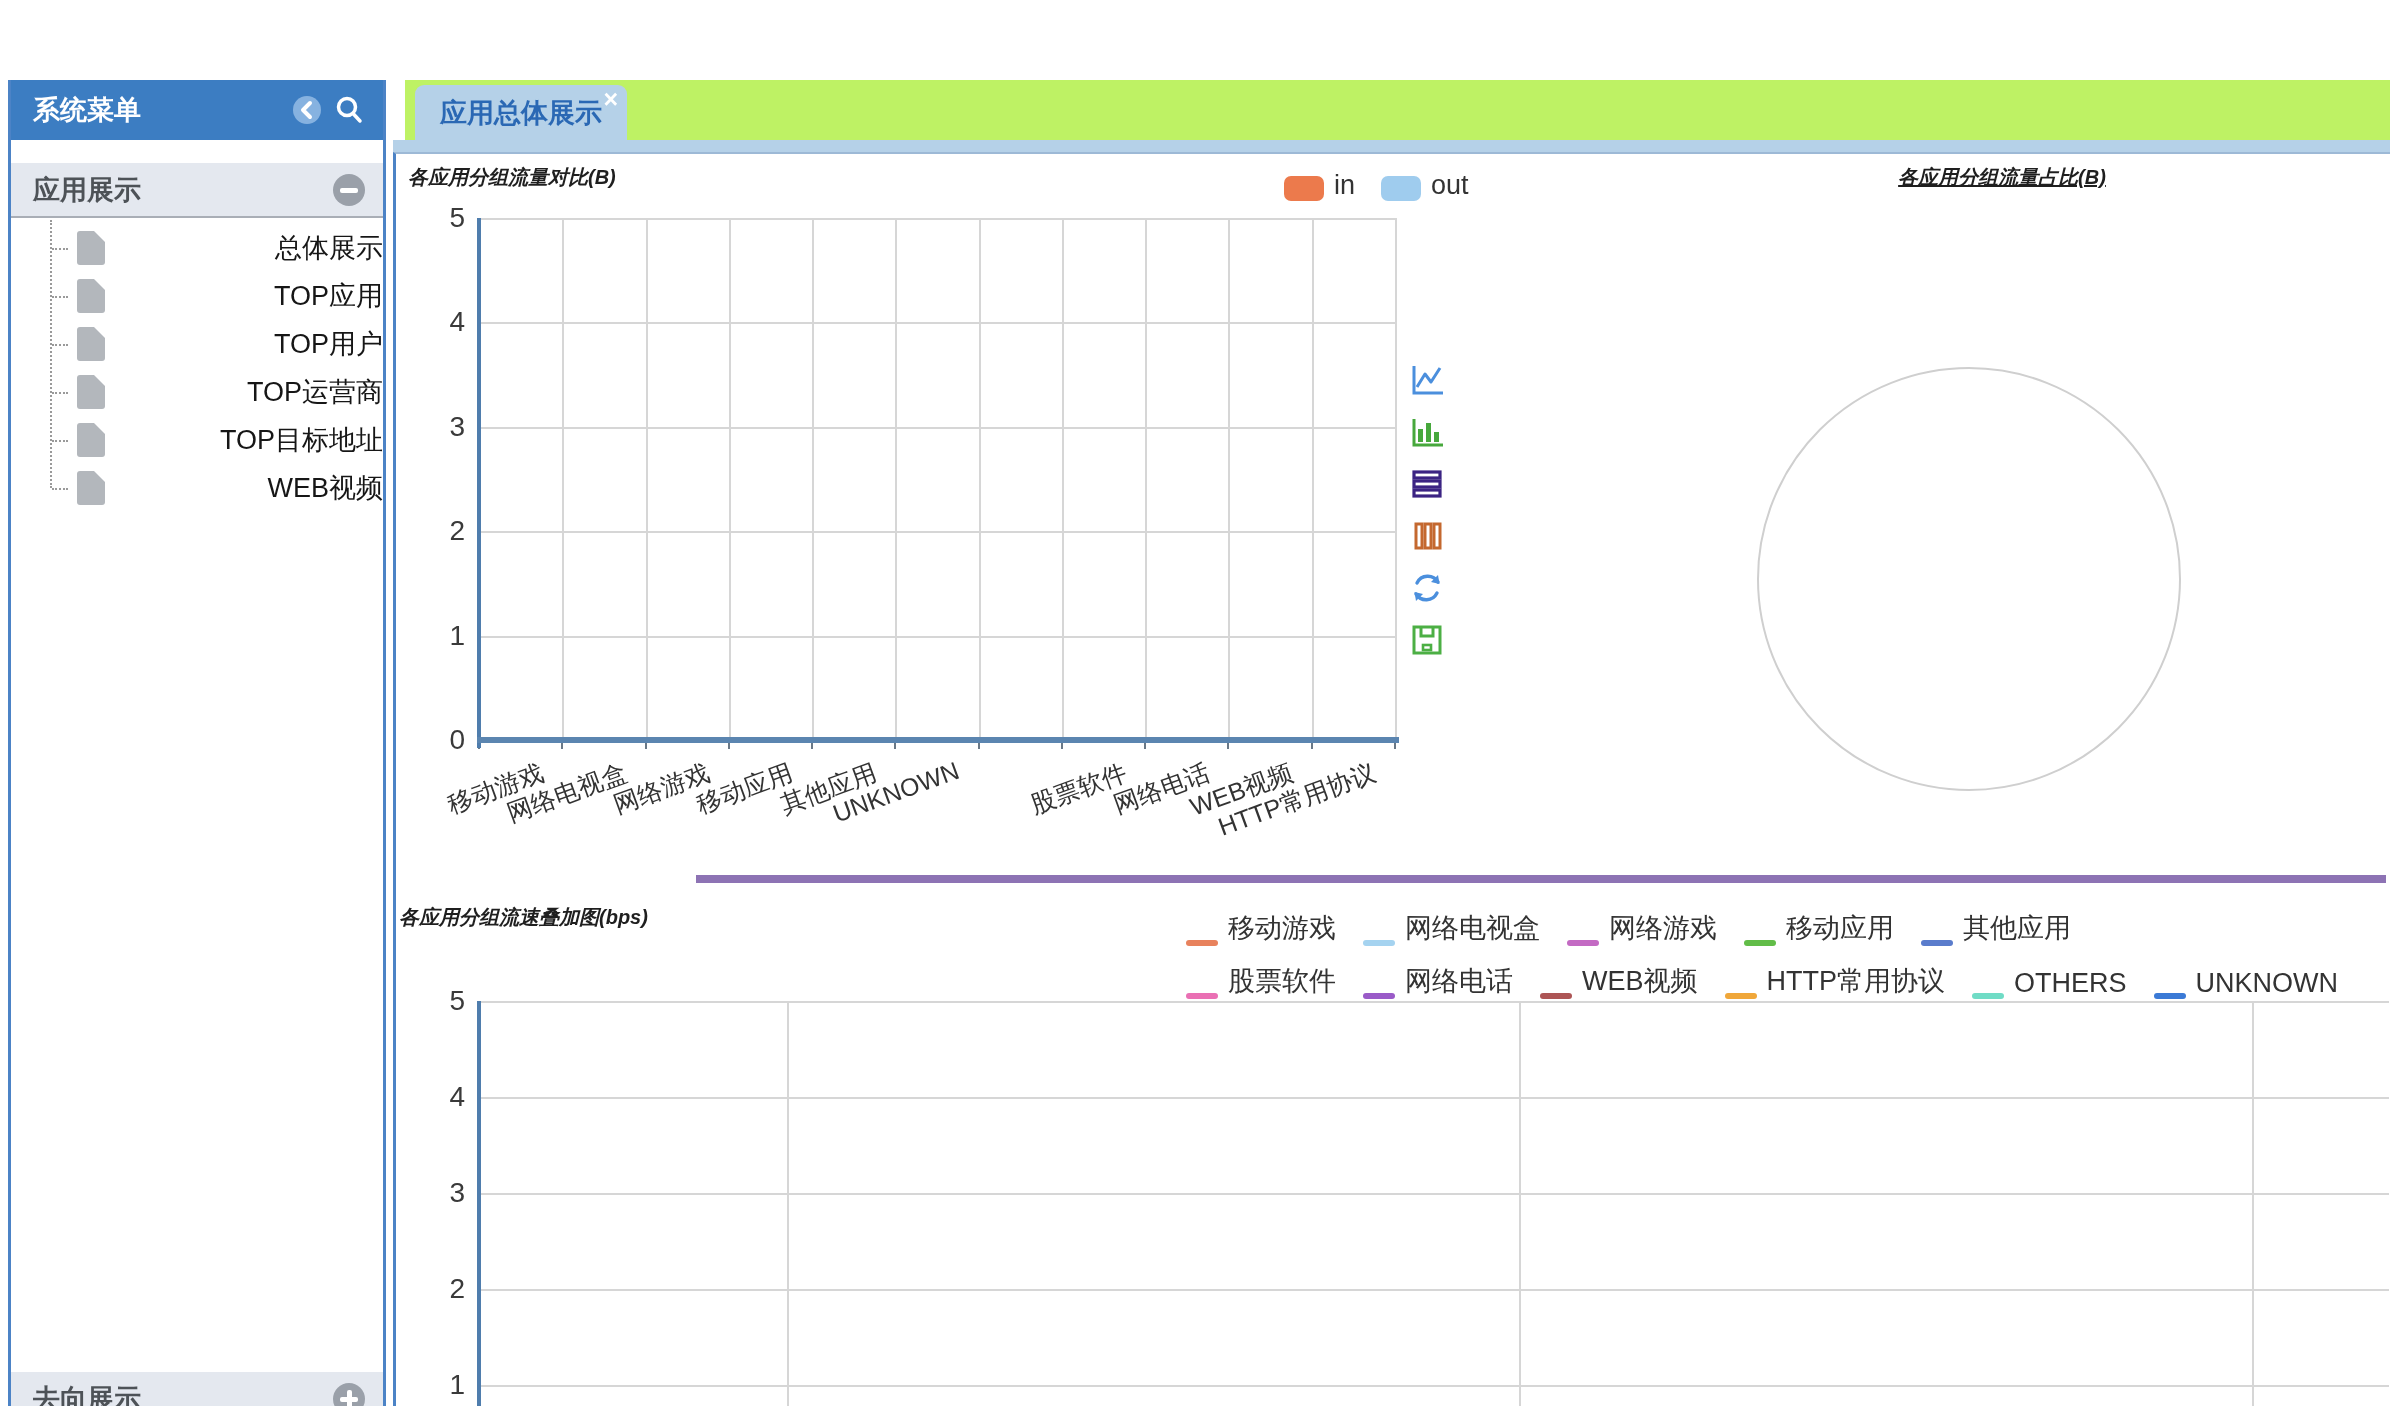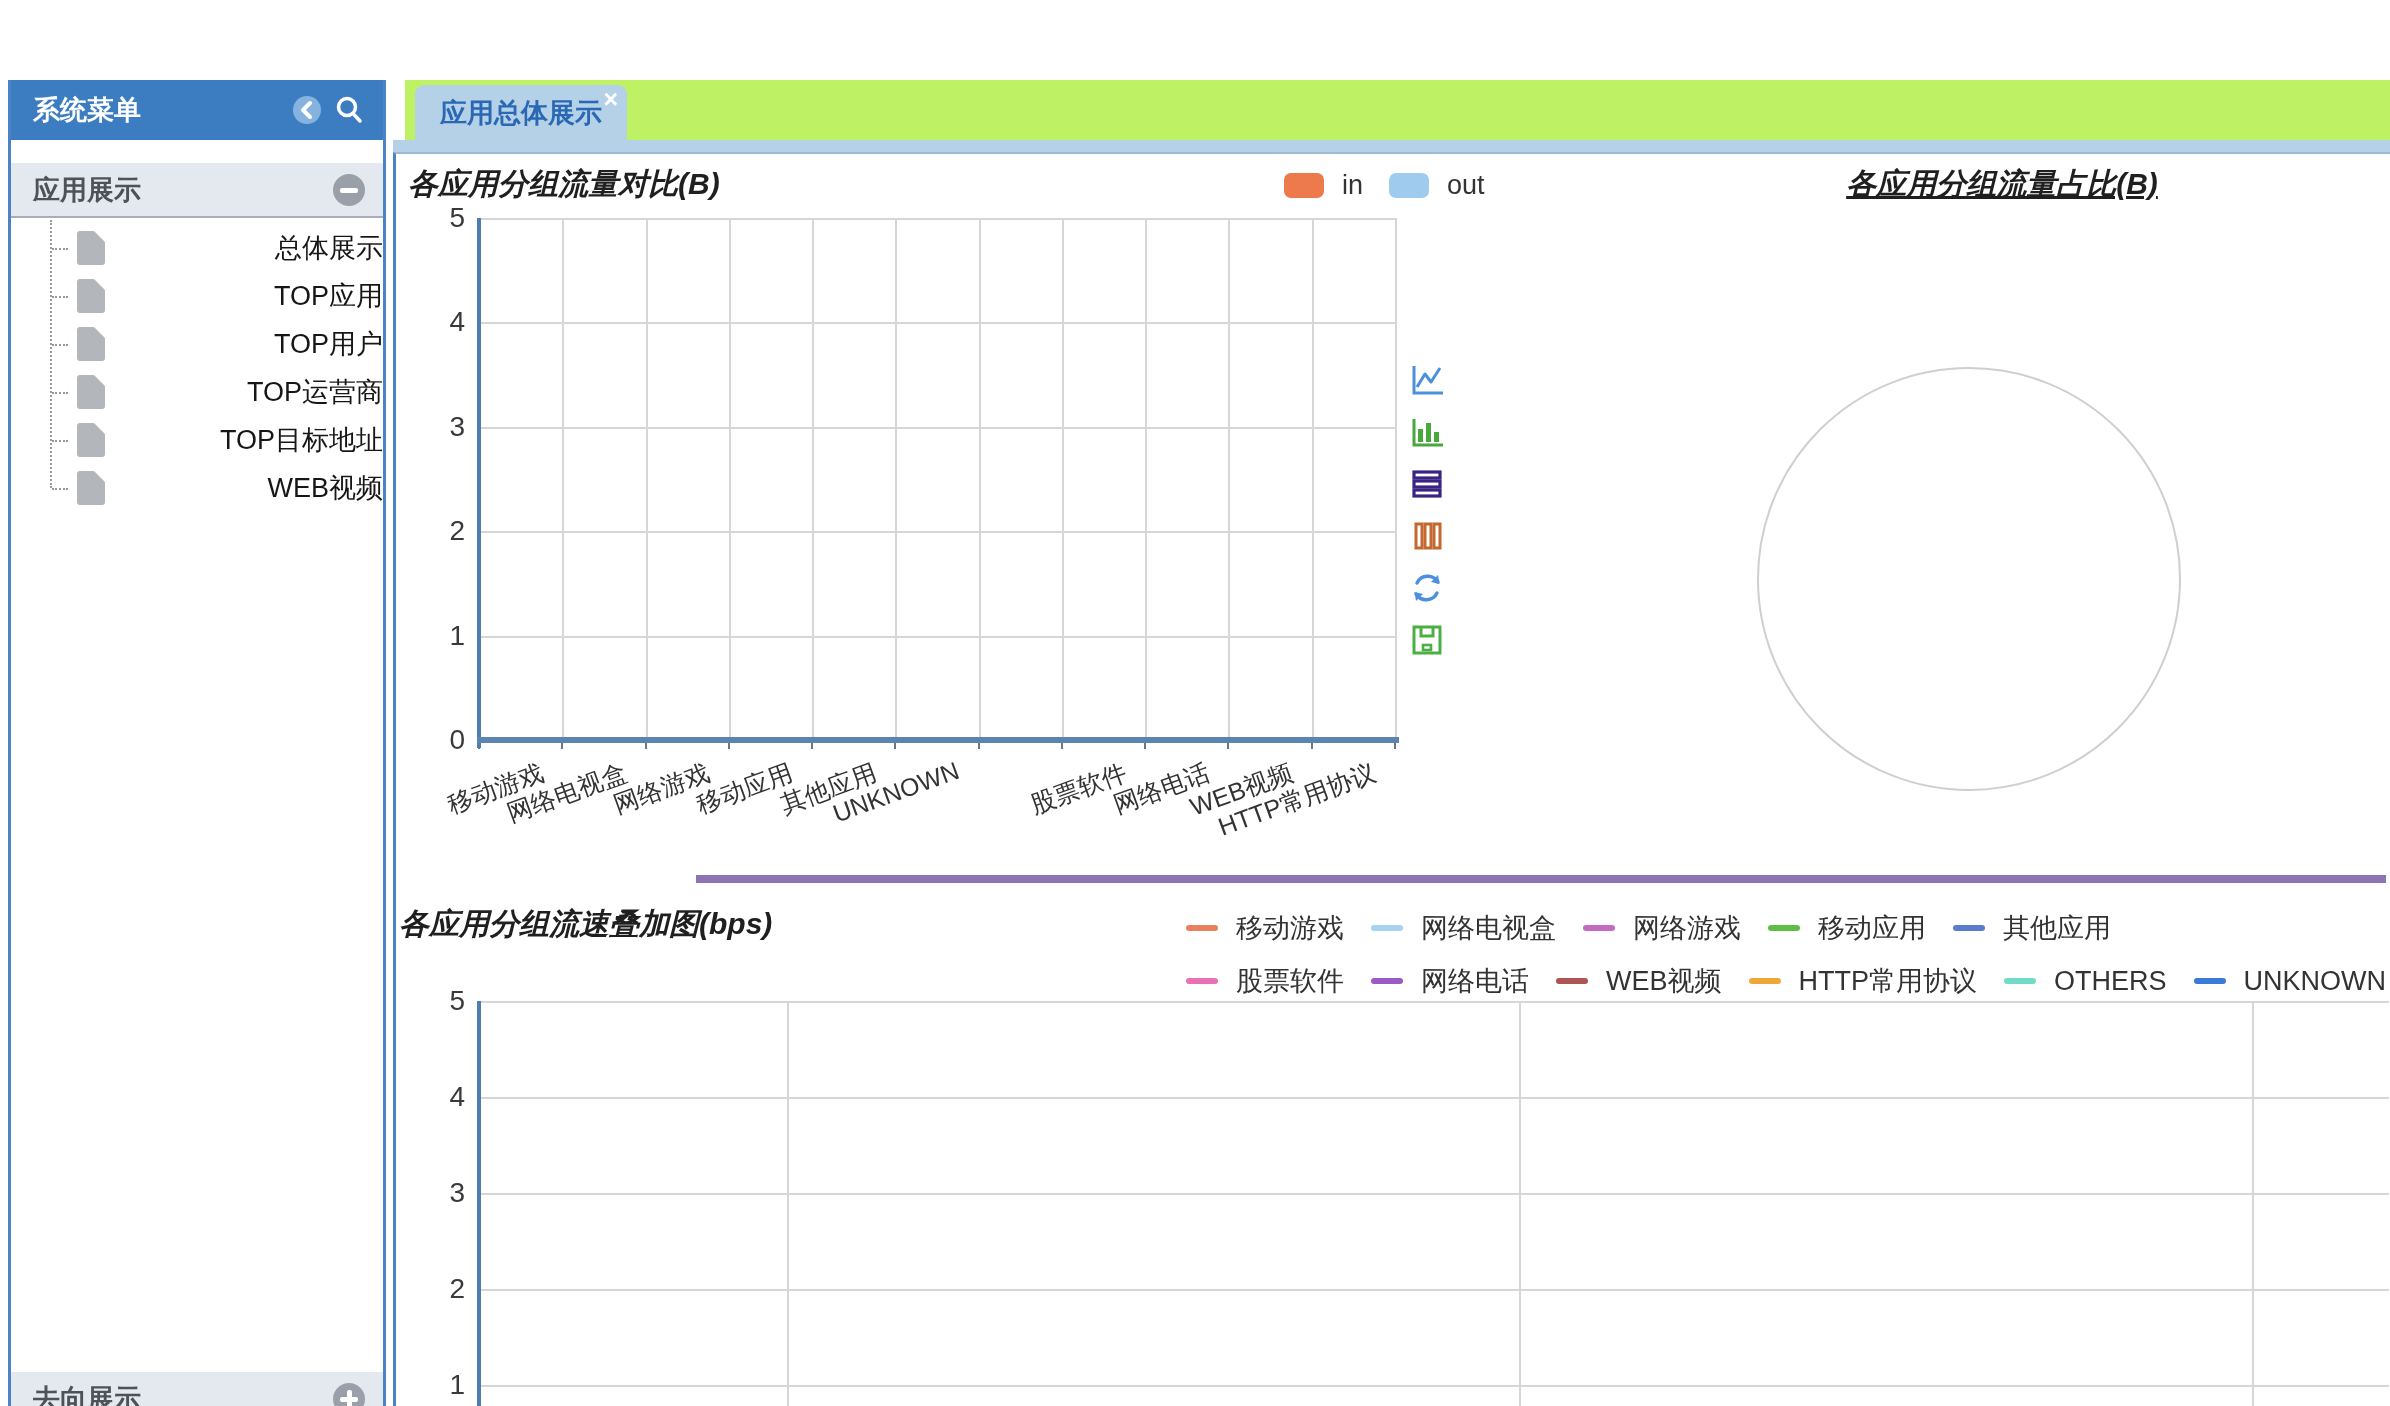--- a/index.html
+++ b/index.html
@@ -36,36 +36,36 @@
   
   .col{position:absolute;left:393px;top:80px;width:1997px;height:1326px;}
   .tabbar{position:relative;height:60px;background:#bef264;margin-left:12px;}
   .tab{position:absolute;left:10px;top:5px;bottom:0;width:212px;background:#b5d1e8;border-radius:9px 9px 0 0;
        display:flex;align-items:center;justify-content:center;font-size:27px;font-weight:bold;color:#2a68b4;cursor:pointer;}
   .tab-close{position:absolute;top:2px;right:9px;color:#fff;font-size:25px;font-weight:bold;line-height:25px;cursor:pointer;}
   .tabstrip{height:12px;background:#b5d1e8;}
   .content{position:relative;height:1254px;background:#fff;border-left:3px solid #4c83c6;
            border-top:2px solid #9db9d6;box-sizing:border-box;overflow:hidden;}
 
-  .chart-title{position:absolute;font-size:30px;font-weight:bold;font-style:italic;color:#1f1f1f;white-space:nowrap;}
+  .chart-title{position:absolute;font-size:20px;font-weight:bold;font-style:italic;color:#1f1f1f;white-space:nowrap;}
 
   
   .plot{position:absolute;}
   .hgrid{position:absolute;left:0;right:0;height:2px;background:#d6d6d6;}
   .vgrid{position:absolute;top:0;bottom:0;width:2px;background:#d6d6d6;}
   .ylab{position:absolute;right:calc(100% + 14px);font-size:28px;color:#3a3a3a;line-height:32px;}
   .yaxis-line{position:absolute;left:-2px;top:0;width:4px;background:#4f7dad;z-index:3;}
   .xaxis-line{position:absolute;left:-2px;width:calc(100% + 6px);height:6px;background:#5b85b0;z-index:3;}
   .tickmark{position:absolute;width:2px;height:9px;background:#6a7886;}
   .xlab{position:absolute;top:538px;white-space:nowrap;font-size:25px;color:#333;
         transform:rotate(-20deg) translateX(-100%);transform-origin:0 0;}
 
   
   .legend1{position:absolute;left:888px;top:16px;display:flex;gap:26px;}
-  .legend-item{display:flex;align-items:center;gap:18px;cursor:pointer;}
+  .legend-item{display:flex;align-items:flex-end;gap:10px;cursor:pointer;}
   .legend-item .swatch{width:40px;height:25px;border-radius:7px;}
   .legend-item .lg-label{font-size:27px;color:#333;}
   .legend2{position:absolute;left:790px;top:756px;}
   .legend2 .lg-row{display:flex;gap:27px;margin-bottom:17px;}
   .legend-item .dash{width:32px;height:6px;border-radius:3px;}
 
   
   .toolbox{position:absolute;left:1013px;top:208px;display:flex;flex-direction:column;gap:16px;}
   .tool-btn{width:36px;height:36px;cursor:pointer;}
 

